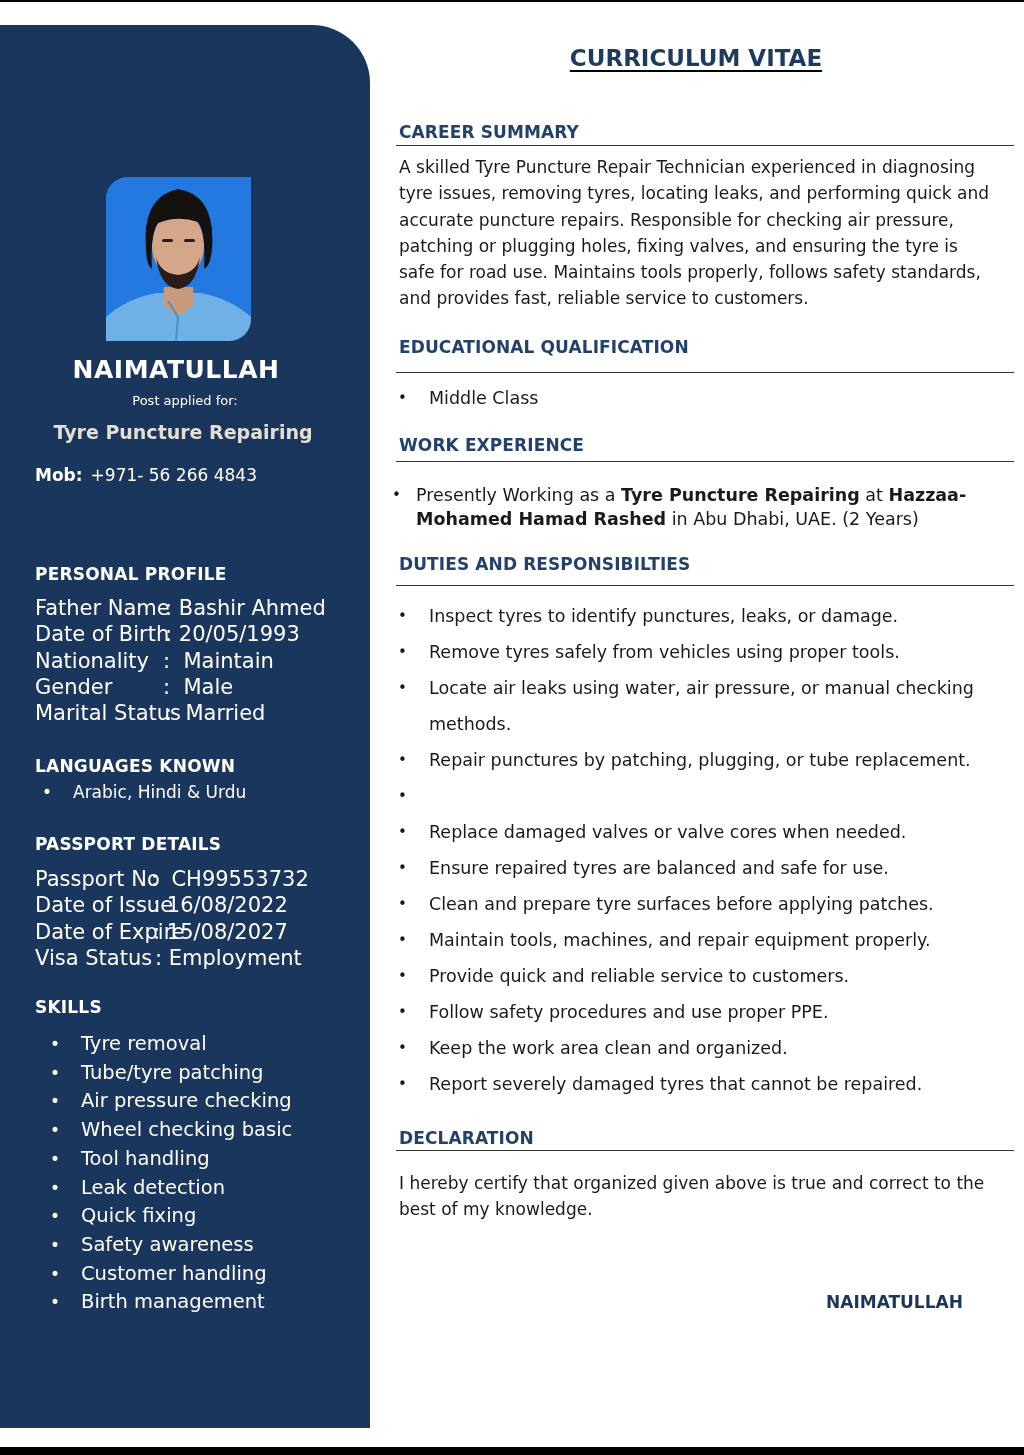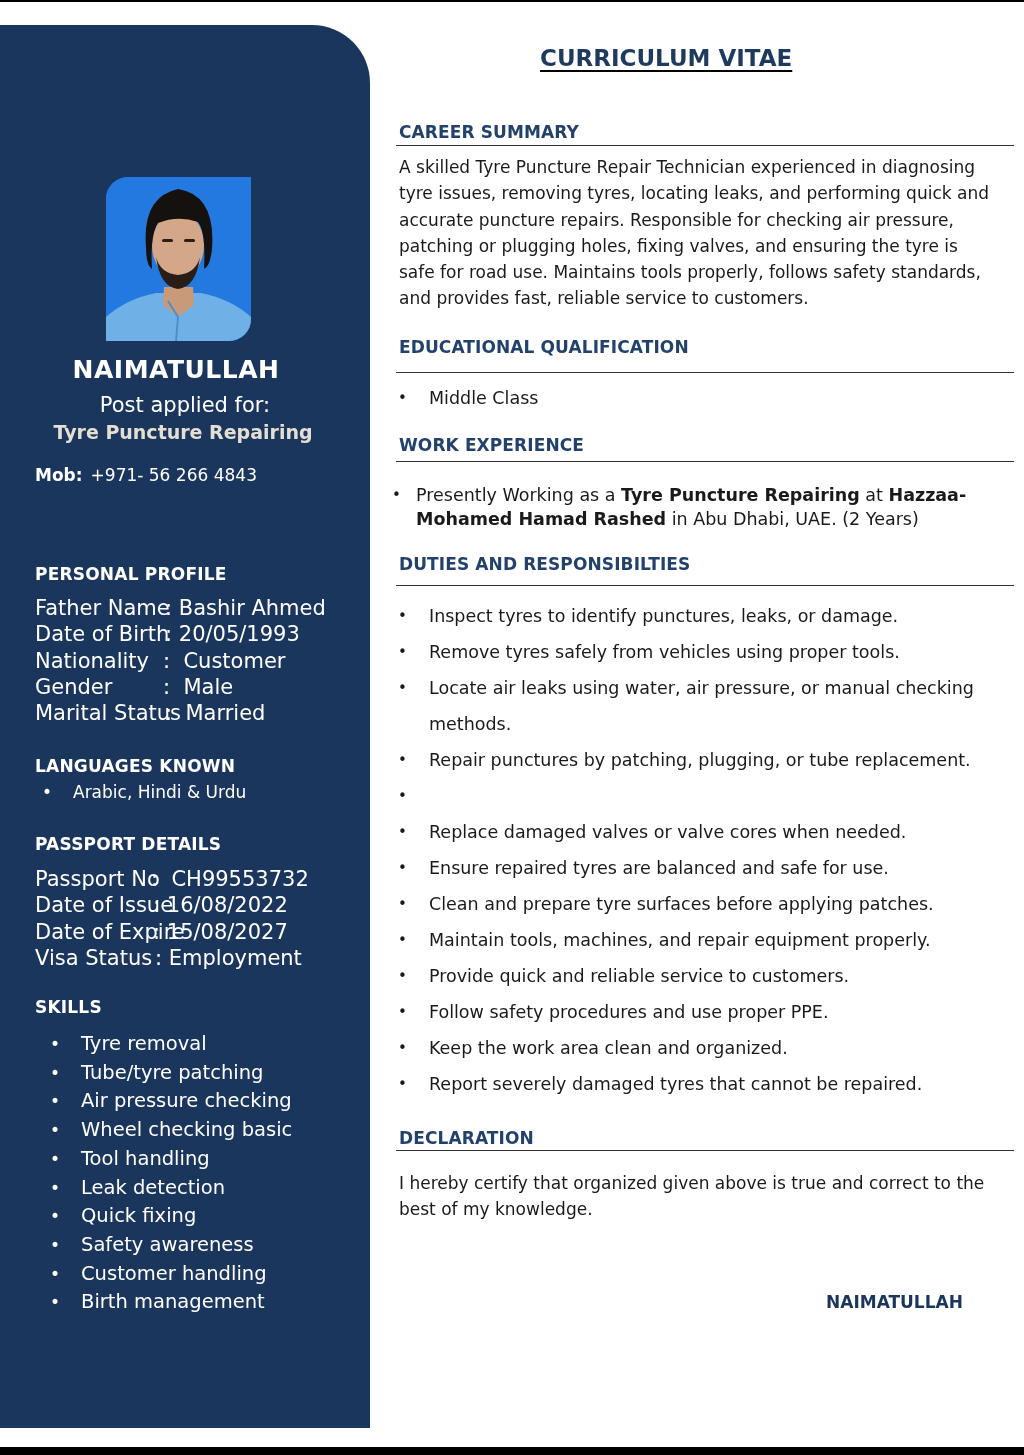--- a/index.html
+++ b/index.html
@@ -20,21 +20,21 @@
     background: linear-gradient(180deg, #1f73d8 0%, #2a83e6 60%, #3b8fe9 100%);
   }
   .photo svg { display: block; width: 100%; height: 100%; }
 
   .name {
     position: absolute; left: 0; top: 355px; width: 352px; text-align: center;
     font-weight: bold; font-size: 25px; letter-spacing: 0.5px; color: #ffffff;
   }
   .post-label {
     position: absolute; left: 0; top: 393px; width: 370px; text-align: center;
-    font-size: 21px; color: #ffffff;
+    font-size: 13px; color: #ffffff;
   }
   .post-title {
     position: absolute; left: 0; top: 421px; width: 366px; text-align: center;
     font-weight: bold; font-size: 19px; color: #e4dfd2;
   }
   .mob {
     position: absolute; left: 35px; top: 465px; font-size: 17px; color: #ffffff;
   }
   .mob b { font-weight: bold; margin-right: 8px; }
 
@@ -49,21 +49,21 @@
   .lang-list { position: absolute; left: 42px; top: 782px; font-size: 17px; color: #ffffff; }
   .lang-list .item { display: flex; }
   .lang-list .dot { width: 31px; }
 
   .skills-list { position: absolute; left: 50px; top: 1030px; font-size: 19.5px; line-height: 28.7px; color: #ffffff; }
   .skills-list .item { display: flex; white-space: nowrap; }
   .skills-list .dot { width: 31px; font-size: 17px; }
 
   
   .cv-title {
-    position: absolute; left: 540px; top: 45px; width: 312px; text-align: left;
+    position: absolute; left: 540px; top: 45px; width: 312px; text-align: center;
     font-weight: bold; font-size: 23px; color: #1f3a5f; text-decoration: underline;
     text-decoration-color: #000; text-underline-offset: 4px; text-decoration-thickness: 2px;
   }
   .section-heading {
     position: absolute; left: 399px; width: 614px; font-weight: bold; font-size: 17px;
     color: #23426b; letter-spacing: 0.1px;
   }
   .rule { position: absolute; left: 396px; width: 618px; height: 1px; background: #333; }
 
   .paragraph { position: absolute; left: 399px; width: 600px; font-size: 17px; line-height: 26.3px; color: #1a1a1a; }
@@ -114,21 +114,21 @@
   <div class="kv-row">
       <span class="kv-key" style="width:130px">Father Name</span>
       <span class="kv-val"><span>: </span><span>Bashir Ahmed</span></span>
     </div>
   <div class="kv-row">
       <span class="kv-key" style="width:130px">Date of Birth</span>
       <span class="kv-val"><span>: </span><span>20/05/1993</span></span>
     </div>
   <div class="kv-row">
       <span class="kv-key" style="width:128px">Nationality</span>
-      <span class="kv-val"><span style="white-space:pre">:  </span><span>Customer</span></span>
+      <span class="kv-val"><span style="white-space:pre">:  </span><span>Maintain</span></span>
     </div>
   <div class="kv-row">
       <span class="kv-key" style="width:128px">Gender</span>
       <span class="kv-val"><span style="white-space:pre">:  </span><span>Male</span></span>
     </div>
   <div class="kv-row">
       <span class="kv-key" style="width:130px">Marital Status</span>
       <span class="kv-val"><span style="white-space:pre">:  </span><span>Married</span></span>
     </div>
 </div>

